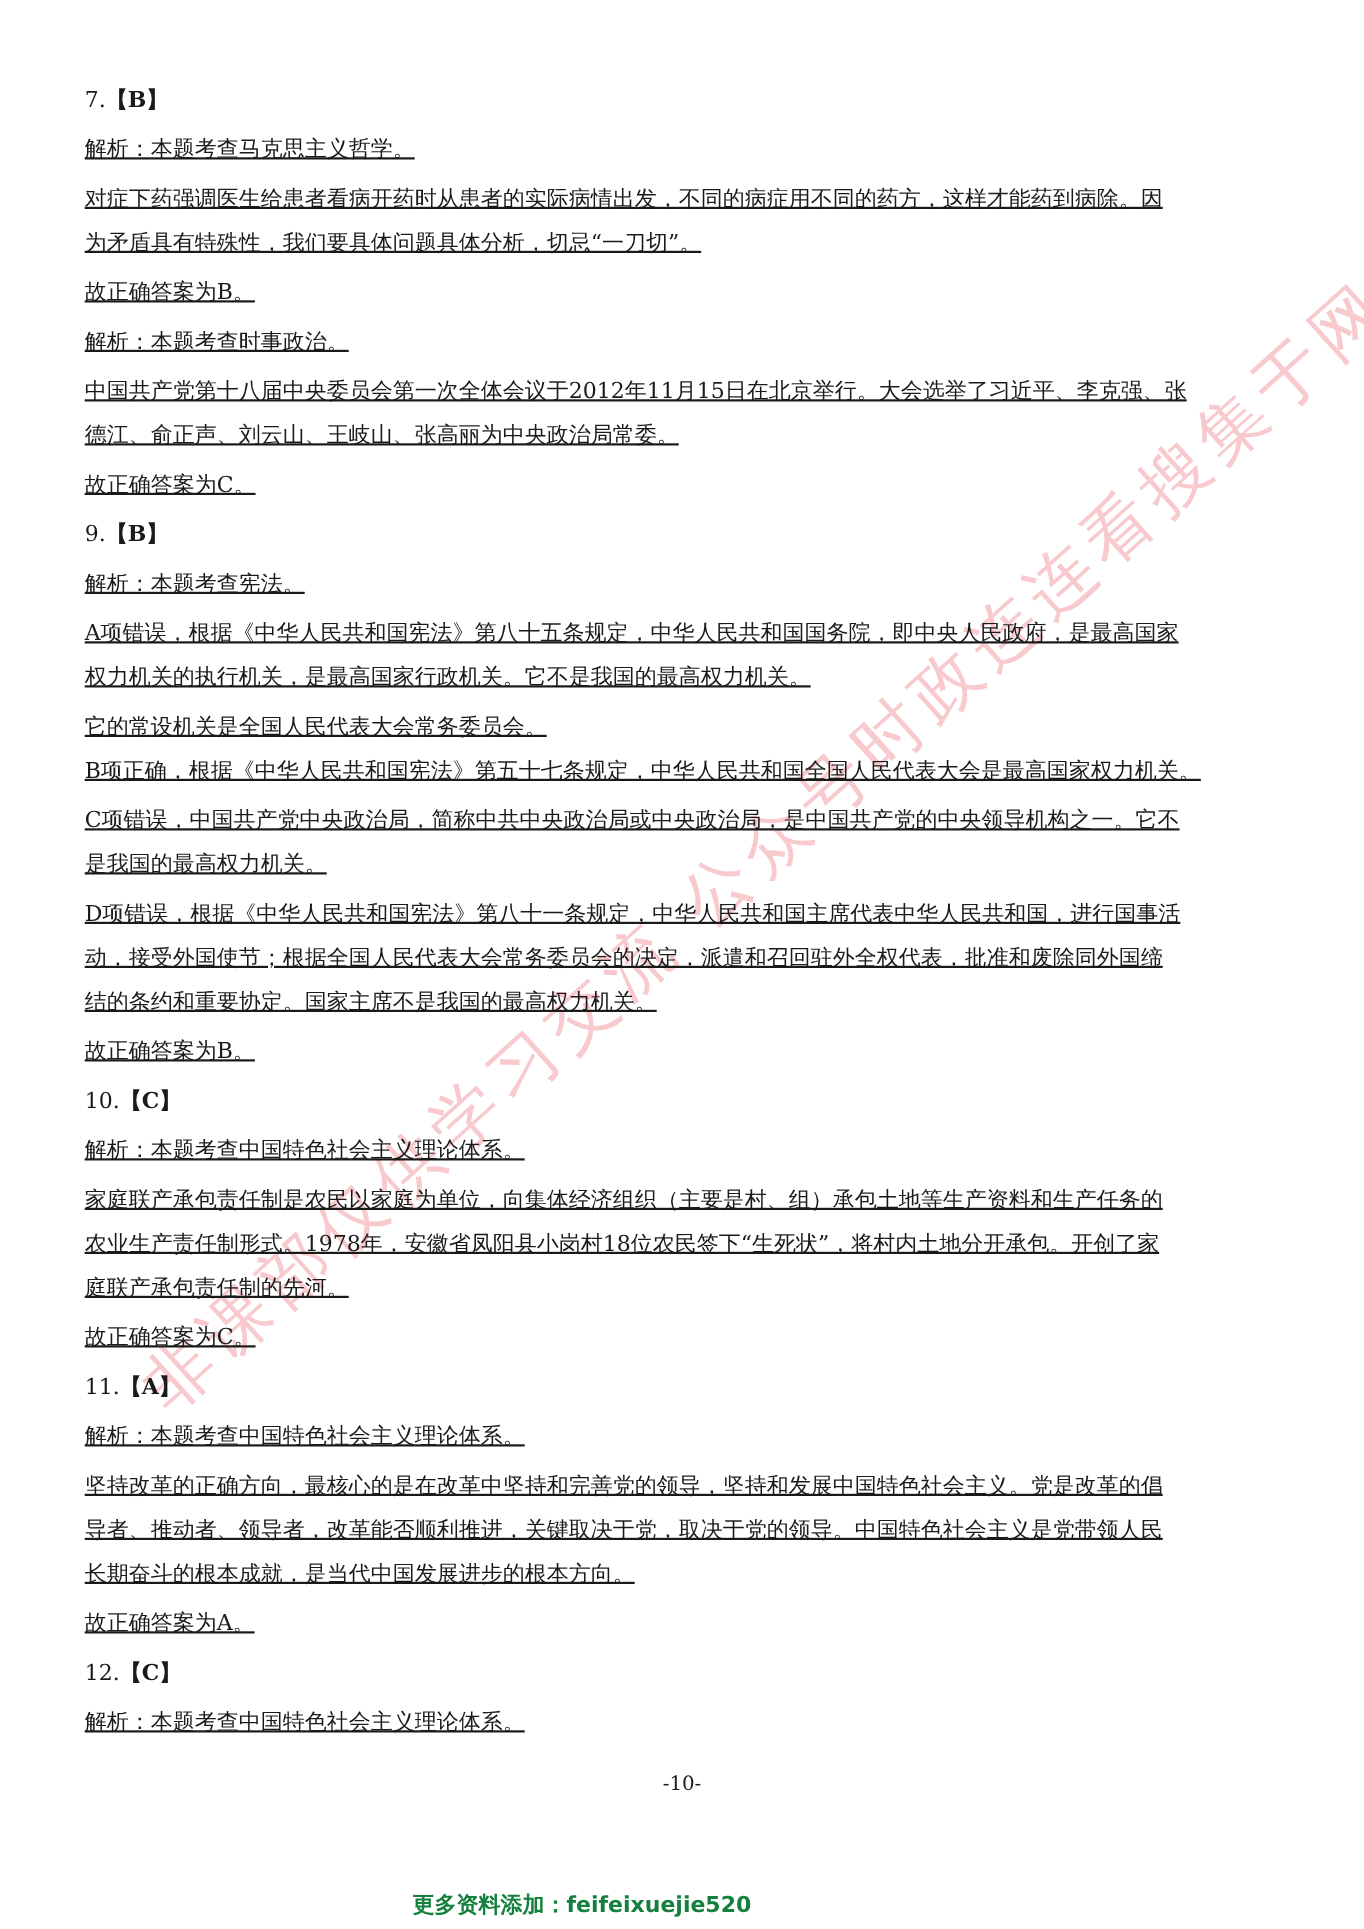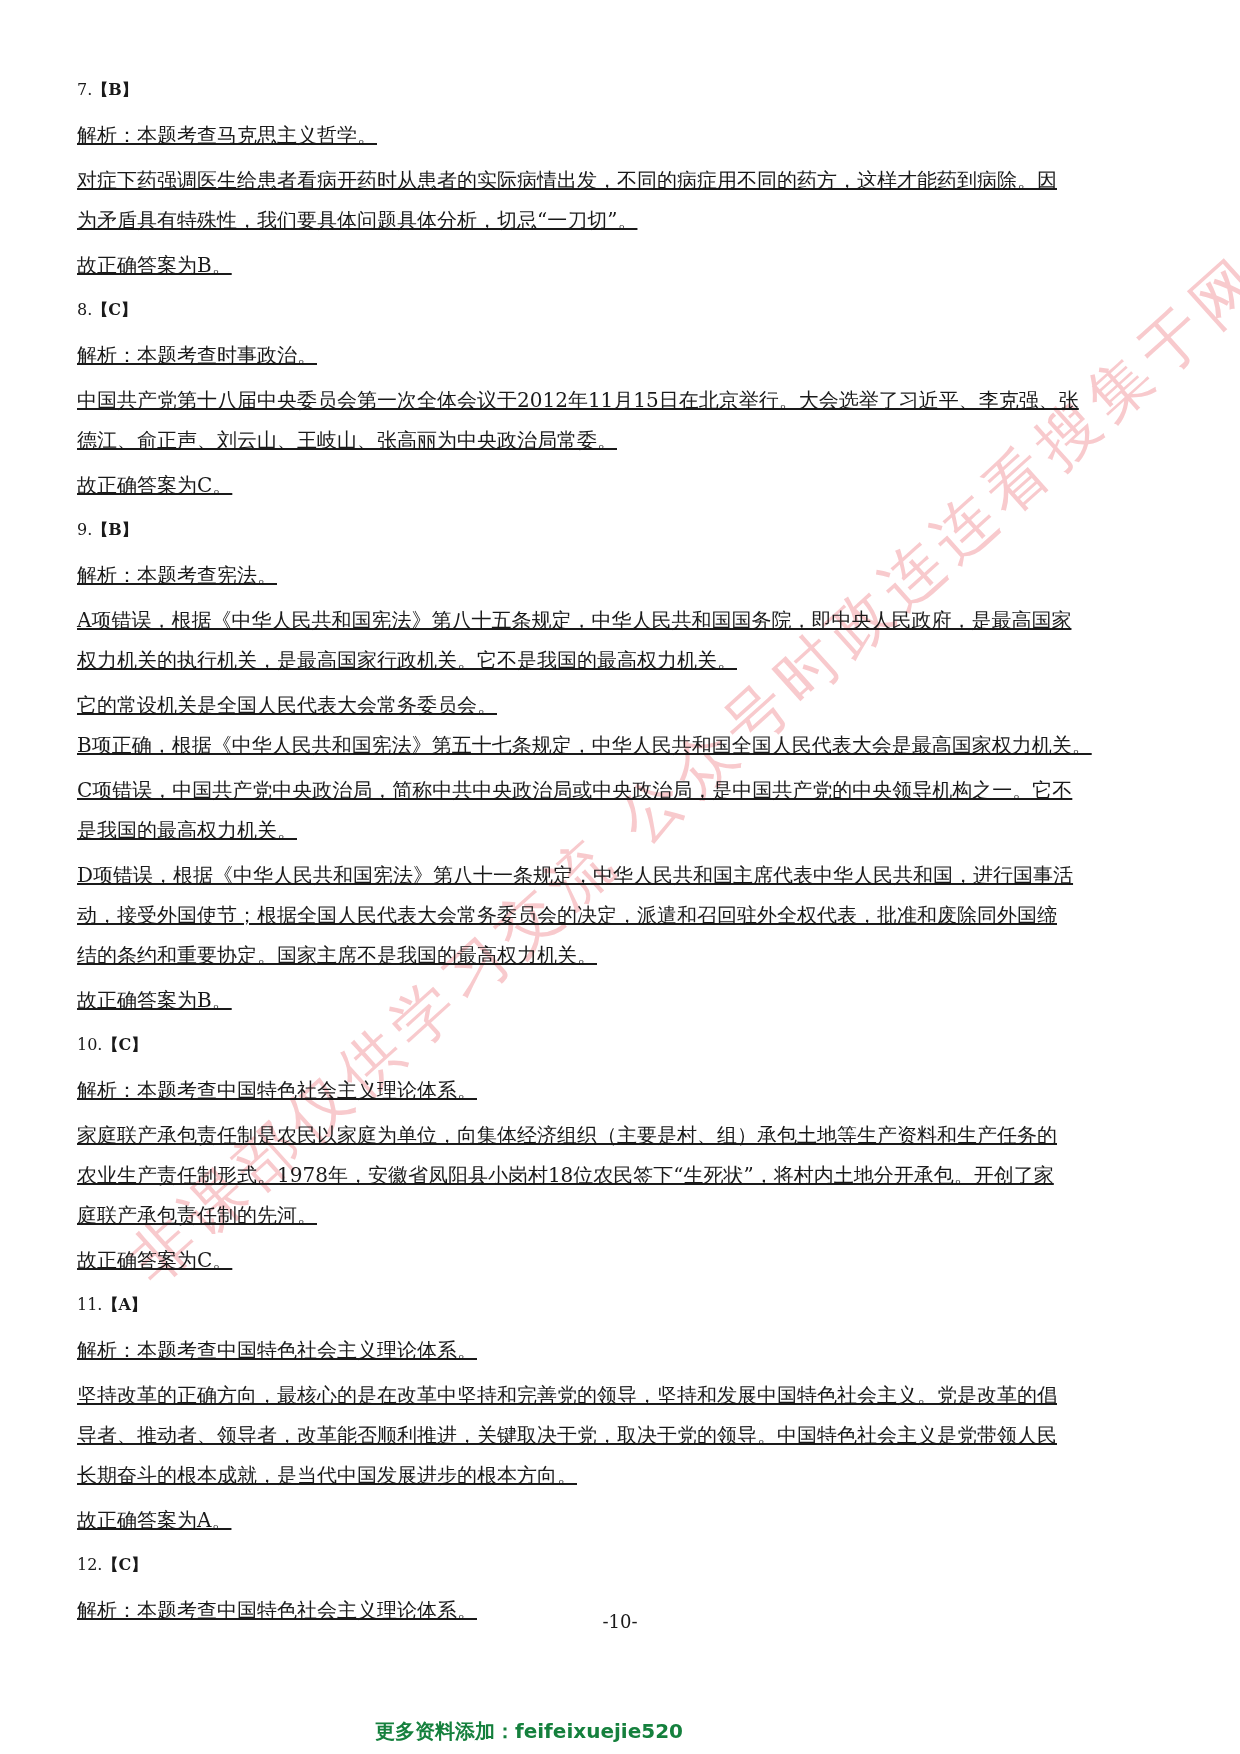--- a/index.html
+++ b/index.html
@@ -31,21 +31,21 @@
   .para {
     font-size: 20px;
     line-height: 40px;
     margin: 0;
     text-decoration: underline;
   }
   .block {
     margin: 0 0 5px 0;
   }
   .qnum {
-    font-size: 16px;
+    font-size: 20px;
     line-height: 40px;
     margin: 0 0 5px 0;
   }
   .qnum .bracket {
     font-weight: bold;
   }
   .footer-page {
     position: absolute;
     left: 0;
     width: 1240px;
@@ -91,21 +91,20 @@
 
     <div class="block">
       <p class="qnum"><span>7.</span><span class="bracket">【B】</span></p>
       <p class="para">解析：本题考查马克思主义哲学。</p>
       <p class="para" style="margin-top:5px">对症下药强调医生给患者看病开药时从患者的实际病情出发，不同的病症用不同的药方，这样才能药到病除。因</p>
       <p class="para">为矛盾具有特殊性，我们要具体问题具体分析，切忌“一刀切”。</p>
       <p class="para" style="margin-top:5px">故正确答案为B。</p>
     </div>
 
     <div class="block">
-      <p class="qnum"><span>8.</span><span class="bracket">【C】</span></p>
       <p class="para">解析：本题考查时事政治。</p>
       <p class="para" style="margin-top:5px">中国共产党第十八届中央委员会第一次全体会议于2012年11月15日在北京举行。大会选举了习近平、李克强、张</p>
       <p class="para">德江、俞正声、刘云山、王岐山、张高丽为中央政治局常委。</p>
       <p class="para" style="margin-top:5px">故正确答案为C。</p>
     </div>
 
     <div class="block">
       <p class="qnum"><span>9.</span><span class="bracket">【B】</span></p>
       <p class="para">解析：本题考查宪法。</p>
       <div style="margin-top:5px">

